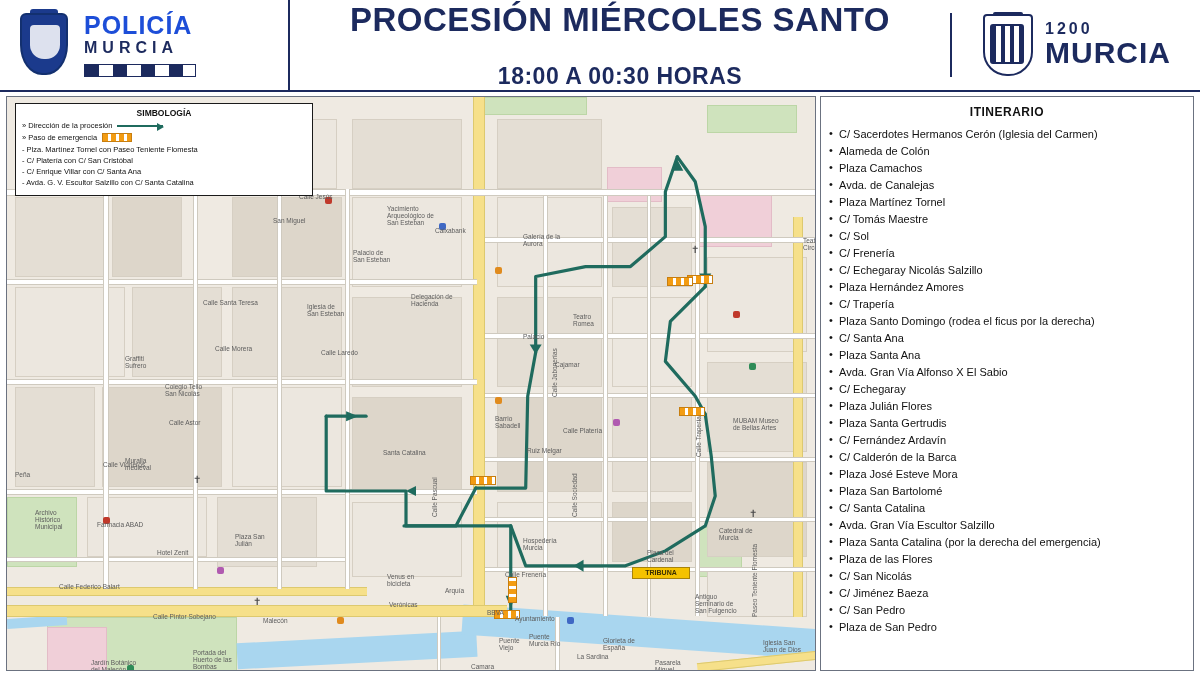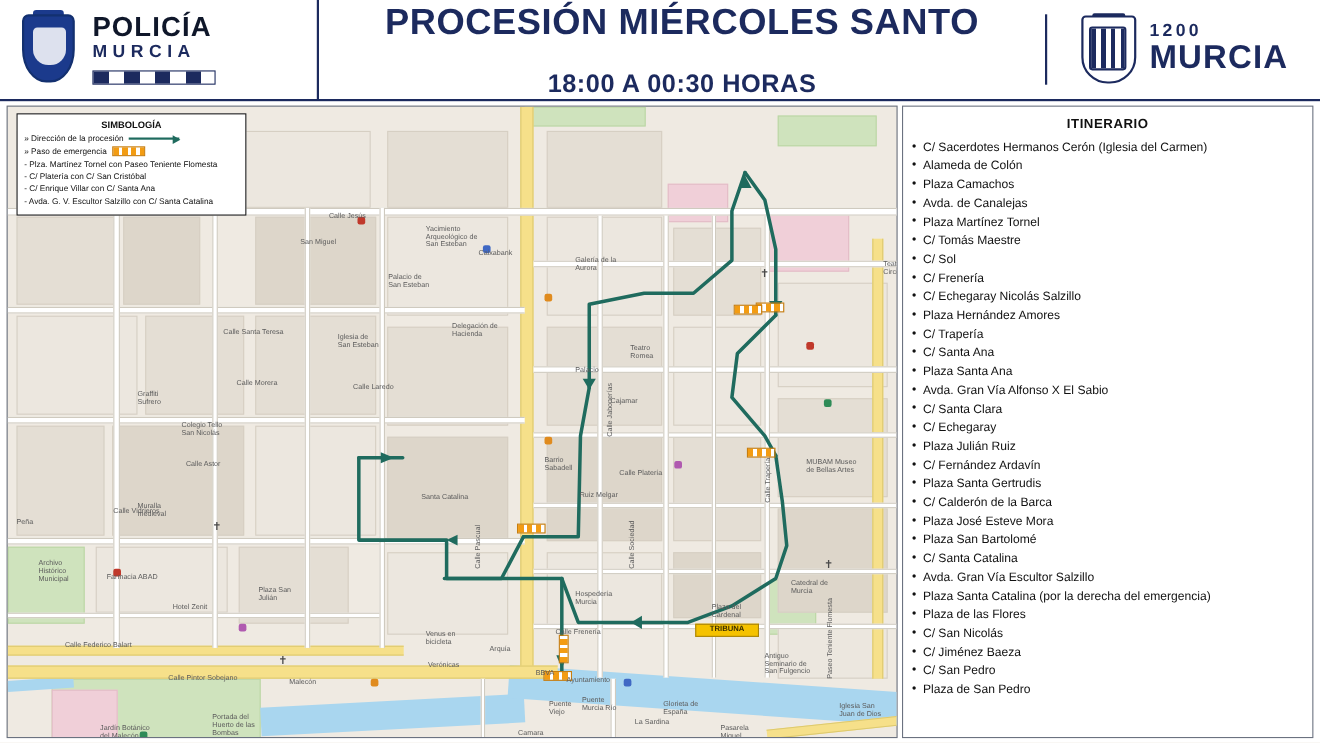--- a/index.html
+++ b/index.html
@@ -36,21 +36,21 @@
     content:""; position:absolute; left:8px; top:10px; width:30px; height:34px;
     background:#ffffff; opacity:.85;
     border-radius: 4px 4px 14px 14px;
   }
   .police-crest .crown {
     position:absolute; left:16px; top:0px; width:28px; height:12px;
     background:#1b3a8c; border-radius:3px;
   }
   .police-text { display:flex; flex-direction:column; justify-content:center; }
   .police-text .l1 {
-    font-size: 25px; font-weight: bold; color:#0f172a; letter-spacing:1px; line-height:1.0;
+    font-size: 25px; font-weight: bold; color:#1d4ed8; letter-spacing:1px; line-height:1.0;
   }
   .police-text .l2 {
     font-size: 16px; font-weight: bold; color:#1c2a5e; letter-spacing:5px; line-height:1.3;
   }
   .checker {
     margin-top:5px; width: 112px; height: 13px;
     background:
       linear-gradient(90deg,
         #1c2a5e 0 14px, #ffffff 14px 28px, #1c2a5e 28px 42px, #ffffff 42px 56px,
         #1c2a5e 56px 70px, #ffffff 70px 84px, #1c2a5e 84px 98px, #ffffff 98px 112px);
@@ -152,21 +152,21 @@
   }
 
   .tribuna {
     position:absolute; background:#f5c200; border:1px solid #a8830a;
     font-size:7px; color:#3a2e00; font-weight:bold; padding:1px 3px;
     text-align:center; line-height:1.2;
   }
 
   
   .legend {
-    position:absolute; left:8px; top:6px; width:209px;
+    position:absolute; left:8px; top:6px; width:298px;
     background:#ffffff; border:1px solid #1a1a1a; padding:4px 6px 6px 6px;
   }
   .legend h4 {
     font-size:8.5px; text-align:center; font-weight:bold; color:#111; margin-bottom:3px;
   }
   .legend-row { display:flex; align-items:center; gap:5px; margin-bottom:3px; }
   .legend-row .lbl { font-size:7.5px; color:#111; }
   .arrow-sample {
     width:46px; height:0; border-top:2px solid #1f6b5e; position:relative;
   }
@@ -460,28 +460,28 @@
       <li>Alameda de Colón</li>
       <li>Plaza Camachos</li>
       <li>Avda. de Canalejas</li>
       <li>Plaza Martínez Tornel</li>
       <li>C/ Tomás Maestre</li>
       <li>C/ Sol</li>
       <li>C/ Frenería</li>
       <li>C/ Echegaray Nicolás Salzillo</li>
       <li>Plaza Hernández Amores</li>
       <li>C/ Trapería</li>
+      <li>Plaza Santo Domingo (rodea el ficus por la derecha)</li>
       <li>C/ Santa Ana</li>
       <li>Plaza Santa Ana</li>
       <li>Avda. Gran Vía Alfonso X El Sabio</li>
-      <li>C/ Santa Clara</li>
       <li>C/ Echegaray</li>
-      <li>Plaza Julián Ruiz</li>
+      <li>Plaza Julián Flores</li>
+      <li>Plaza Santa Gertrudis</li>
       <li>C/ Fernández Ardavín</li>
-      <li>Plaza Santa Gertrudis</li>
       <li>C/ Calderón de la Barca</li>
       <li>Plaza José Esteve Mora</li>
       <li>Plaza San Bartolomé</li>
       <li>C/ Santa Catalina</li>
       <li>Avda. Gran Vía Escultor Salzillo</li>
       <li>Plaza Santa Catalina (por la derecha del emergencia)</li>
       <li>Plaza de las Flores</li>
       <li>C/ San Nicolás</li>
       <li>C/ Jiménez Baeza</li>
       <li>C/ San Pedro</li>

